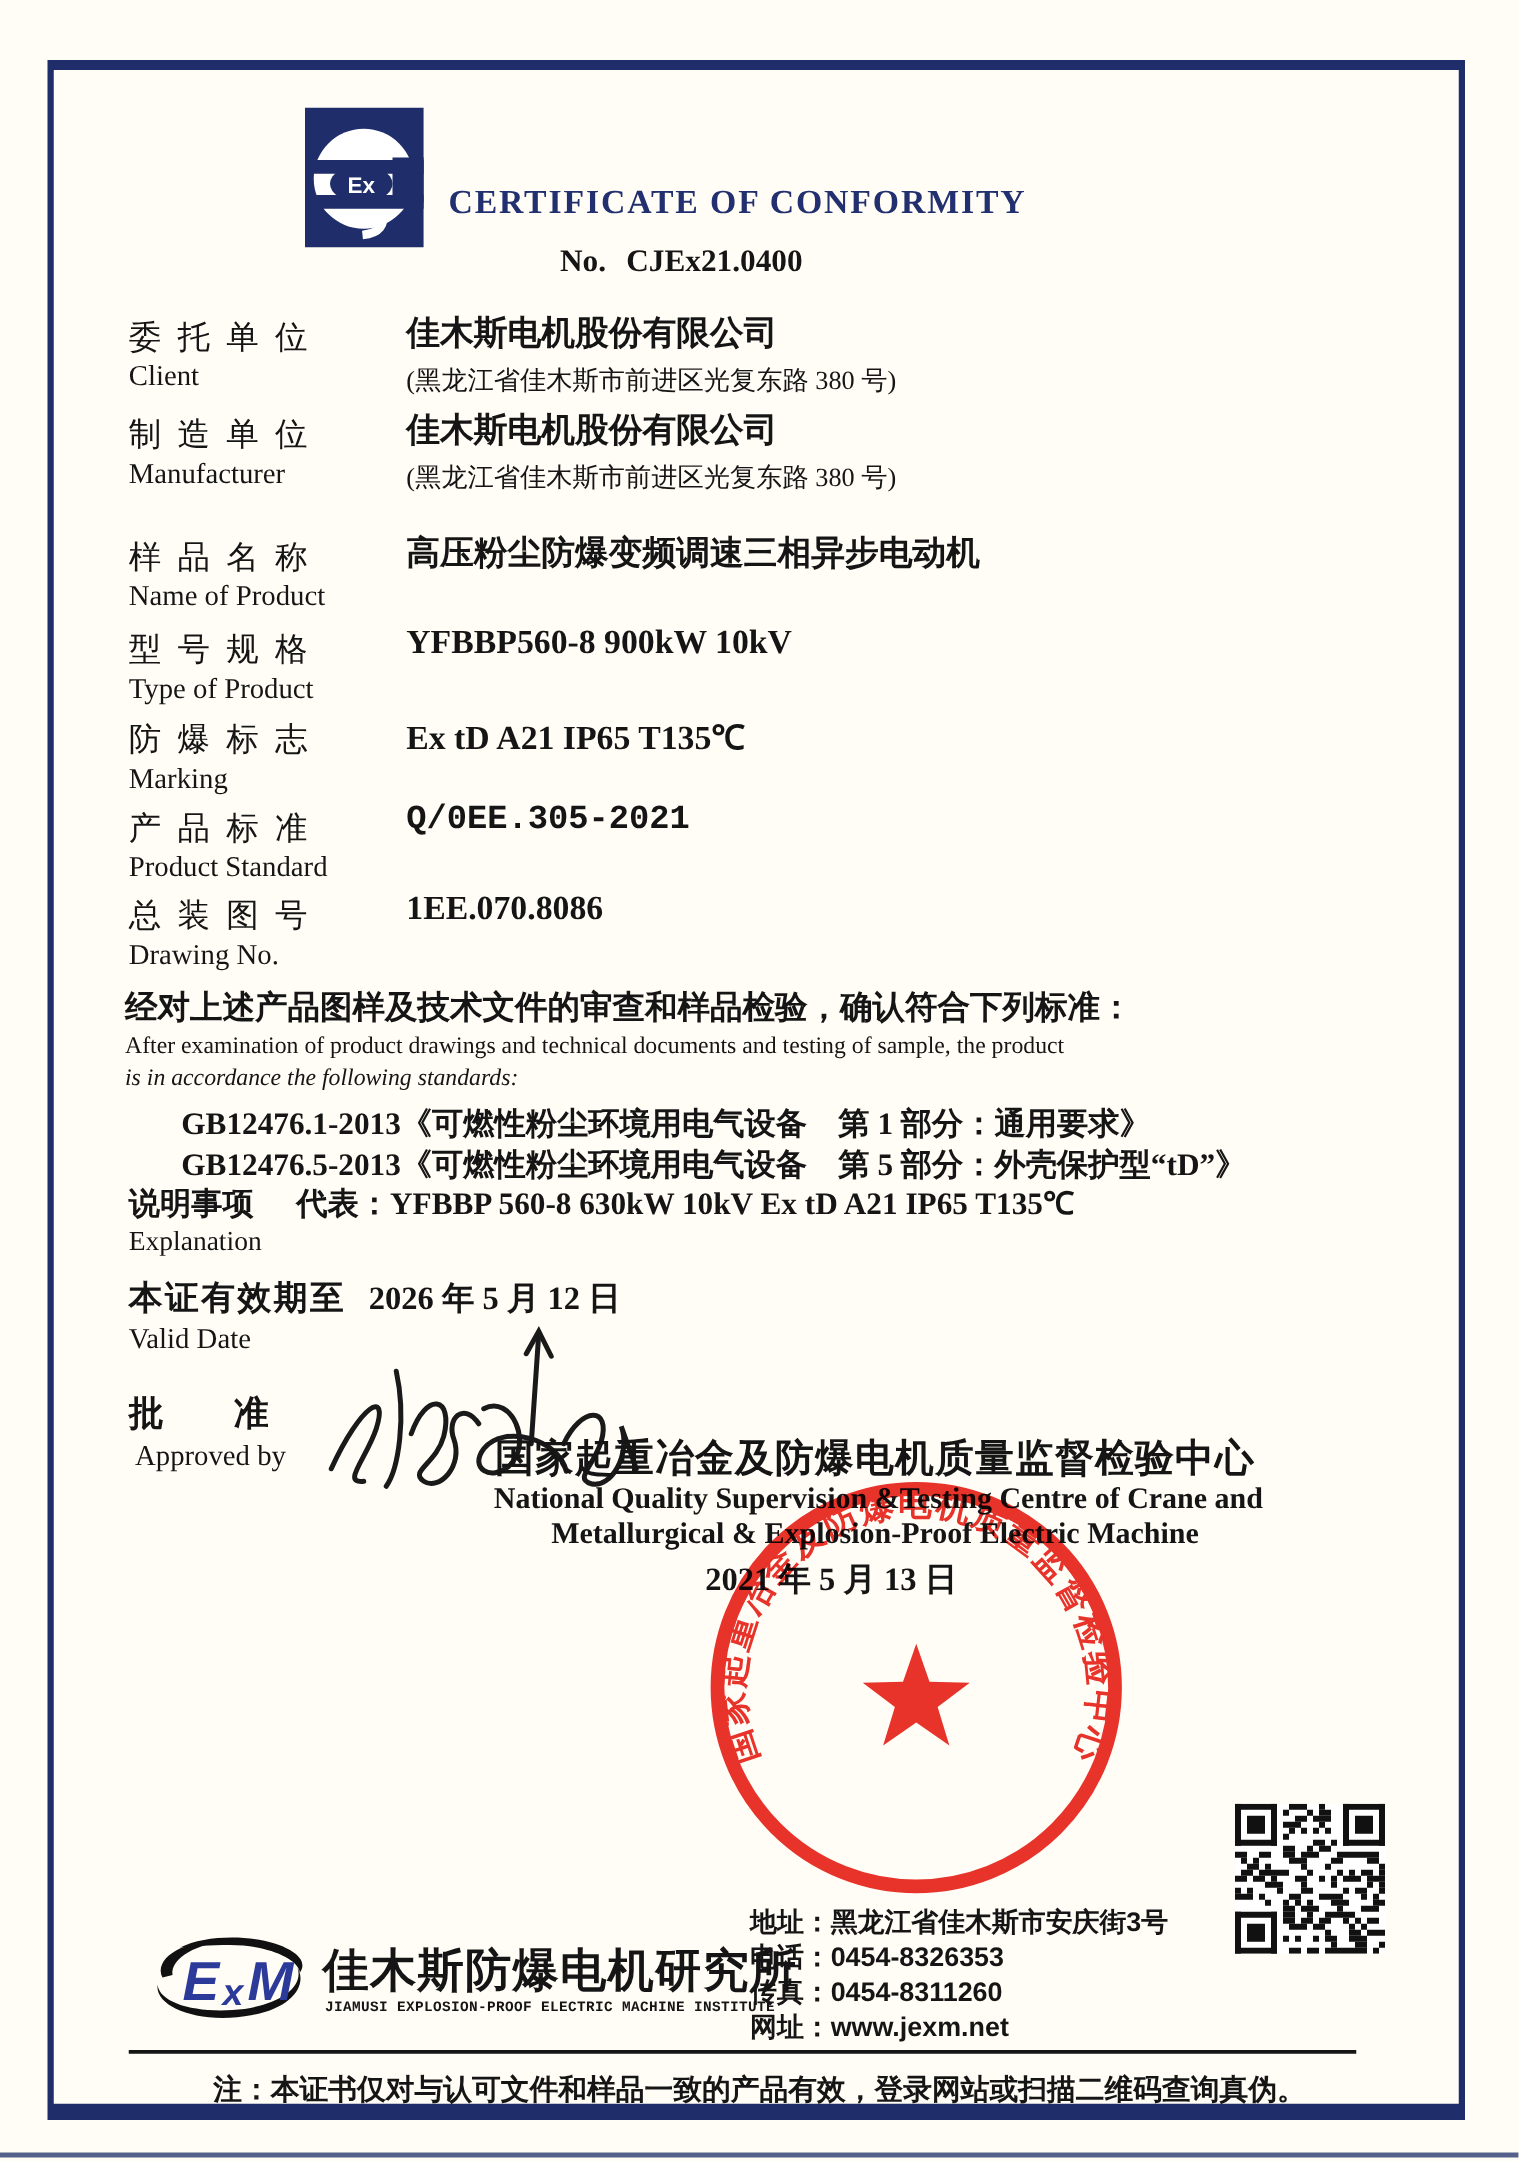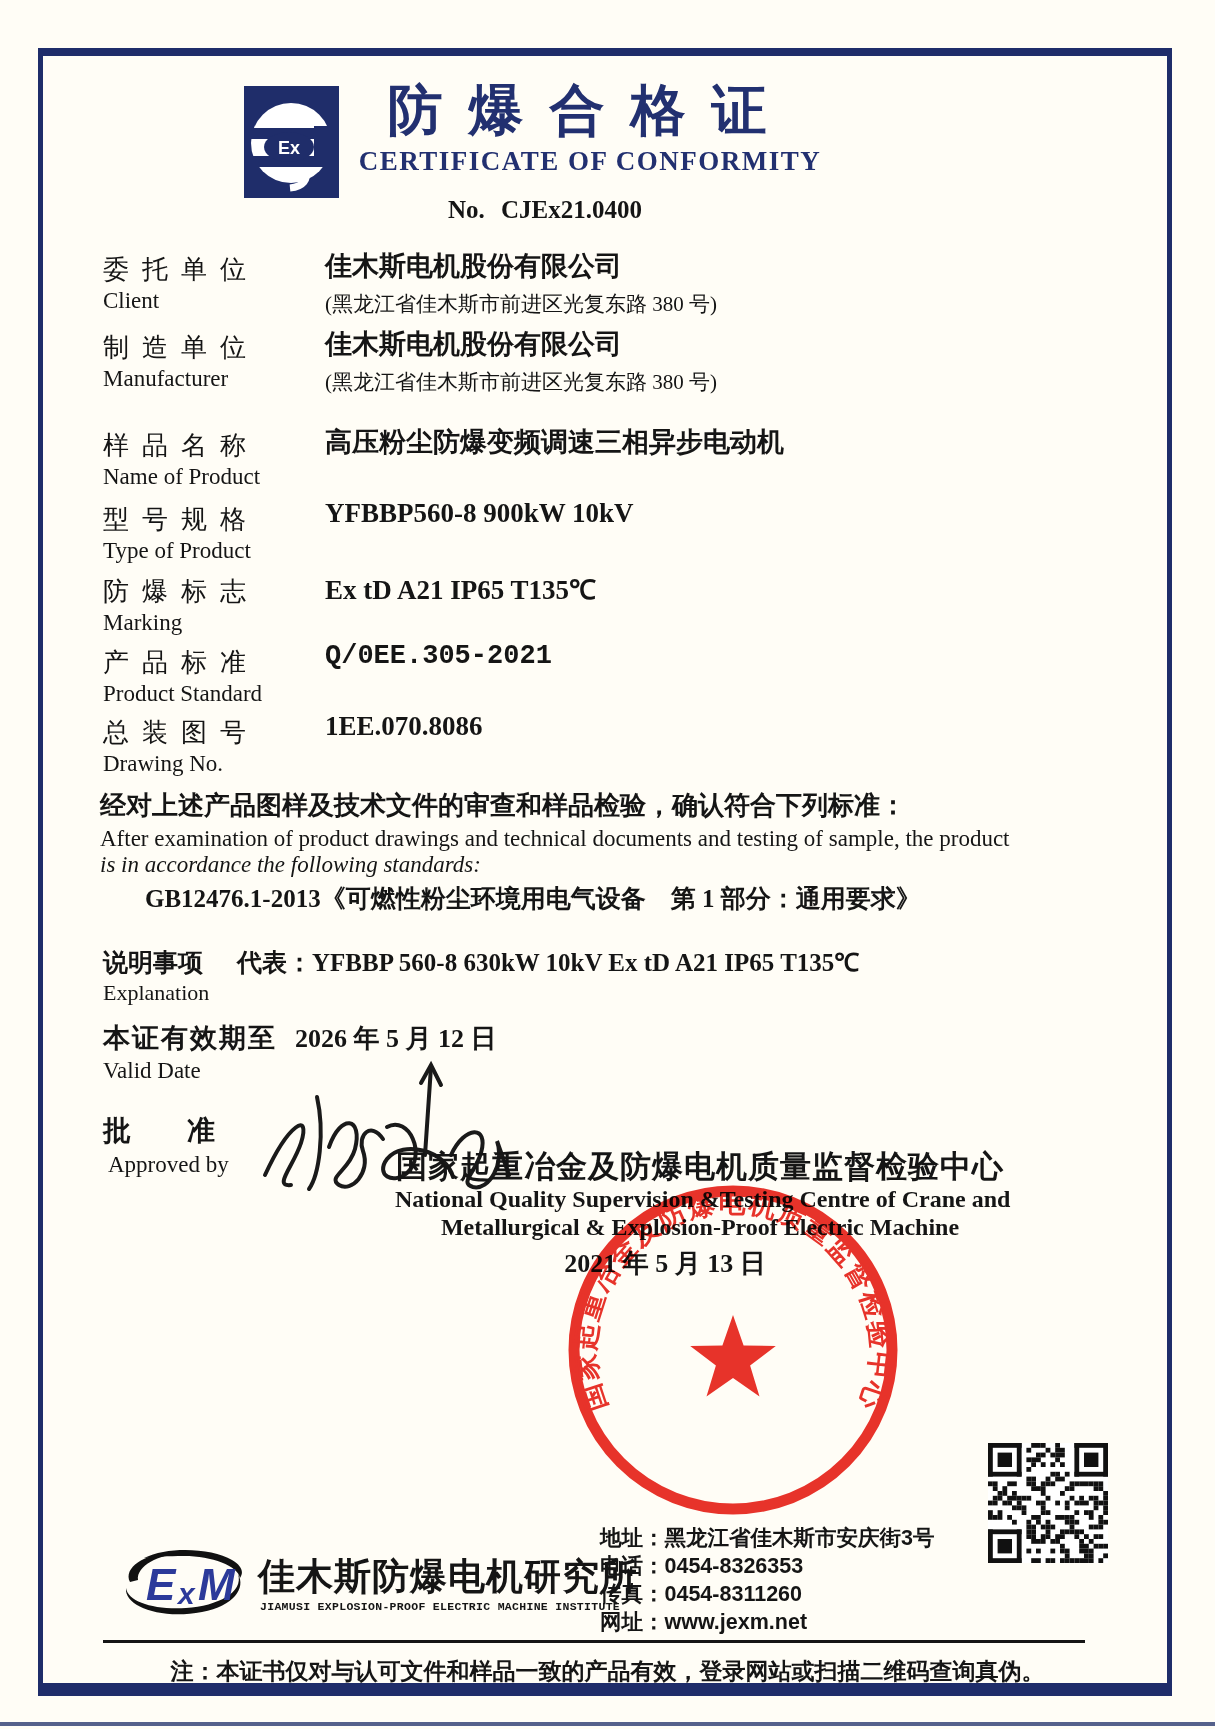--- a/index.html
+++ b/index.html
@@ -10,21 +10,21 @@
          border-width:8px 5px 13px 5px;background:transparent;}
   .navy{color:#223070;}
   .title-cn{font-size:55px;font-weight:700;letter-spacing:26px;text-align:center;}
   .title-en{font-size:27px;font-weight:700;letter-spacing:1.5px;text-align:center;}
   .certno{font-size:25px;text-align:center;word-spacing:10px;font-weight:600;}
   .cn-label{font-size:26px;letter-spacing:13px;font-weight:500;white-space:nowrap;}
   .en-label{font-size:23px;white-space:nowrap;}
   .val{font-size:27px;font-weight:700;white-space:nowrap;}
   .sub{font-size:21px;font-weight:500;white-space:nowrap;}
   .stmt-cn{font-size:26px;font-weight:600;white-space:nowrap;}
-  .stmt-en{font-size:23px;white-space:nowrap;}
+  .stmt-en{font-size:19px;white-space:nowrap;}
   .std{font-size:25px;font-weight:600;white-space:nowrap;}
   .centre{text-align:center;white-space:nowrap;font-weight:700;}
   .hei{font-family:Liberation Mono, monospace;}
   .contact-line{font-family:"Liberation Sans",sans-serif;font-size:21.5px;font-weight:700;white-space:nowrap;}
   .note{font-family:"Liberation Sans",sans-serif;font-size:23px;font-weight:700;text-align:center;width:100%;}
   .sep{background:#151515;}
   svg text{font-family:"Liberation Sans",sans-serif;}
 </style>
 </head>
 <body>
@@ -39,21 +39,20 @@
       <circle cx="47" cy="57" r="40" fill="#ffffff"></circle>
       <rect x="70" y="40" width="25" height="36" fill="#1f2d6a"></rect>
       <rect x="0" y="42" width="95" height="11" fill="#1f2d6a"></rect>
       <rect x="0" y="70" width="95" height="11" fill="#1f2d6a"></rect>
       <ellipse cx="45" cy="61" rx="25" ry="15" fill="#1f2d6a"></ellipse>
       <path d="M62,82 q4,18 -16,20" stroke="#ffffff" stroke-width="7" fill="none"></path>
       <text x="45" y="68" text-anchor="middle" font-size="18" font-weight="bold" fill="#ffffff">Ex</text>
     </svg>
   </div>
 
-  <div class="abs title-cn navy" style="left:310px;top:74px;width:560px;">防爆合格证</div>
   <div class="abs title-en navy" style="left:310px;top:146px;width:560px;">CERTIFICATE OF CONFORMITY</div>
   <div class="abs certno" style="left:270px;top:196px;width:550px;">No.  CJEx21.0400</div>
 
   <div>
     <div class="abs cn-label" style="left:103px;top:252px;">委托单位</div>
     <div class="abs en-label" style="left:103px;top:288px;">Client</div>
     <div class="abs val" style="left:325px;top:248px;">佳木斯电机股份有限公司</div>
     <div class="abs sub" style="left:325px;top:290px;">(黑龙江省佳木斯市前进区光复东路 380 号)</div>
   </div>
 
@@ -92,20 +91,21 @@
     <div class="abs cn-label" style="left:103px;top:715px;">总装图号</div>
     <div class="abs en-label" style="left:103px;top:751px;">Drawing No.</div>
     <div class="abs val" style="left:325px;top:711px;">1EE.070.8086</div>
   </div>
 
   <div class="abs stmt-cn" style="left:100px;top:788px;">经对上述产品图样及技术文件的审查和样品检验，确认符合下列标准：</div>
   <div class="abs stmt-en" style="left:100px;top:826px;">After examination of product drawings and technical documents and testing of sample, the product</div>
   <div class="abs stmt-en" style="left:100px;top:852px;font-style:italic;">is in accordance the following standards:</div>
 
   <div class="abs std" style="left:145px;top:882px;">GB12476.1-2013《可燃性粉尘环境用电气设备　第 1 部分：通用要求》</div>
+  <div class="abs std" style="left:145px;top:915px;">GB12476.5-2013《可燃性粉尘环境用电气设备　第 5 部分：外壳保护型“tD”》</div>
 
   <div class="abs" style="left:103px;top:946px;font-size:25px;font-weight:600;">说明事项</div>
   <div class="abs" style="left:237px;top:944px;font-size:25px;font-weight:700;white-space:nowrap;">代表：YFBBP 560-8   630kW   10kV     Ex tD A21 IP65 T135℃</div>
   <div class="abs en-label" style="left:103px;top:980px;font-size:22px;">Explanation</div>
 
   <div class="abs" style="left:103px;top:1020px;font-size:27px;font-weight:600;letter-spacing:2px;">本证有效期至</div>
   <div class="abs" style="left:295px;top:1021px;font-size:26px;font-weight:600;">2026 年 5 月 12 日</div>
   <div class="abs en-label" style="left:103px;top:1058px;">Valid Date</div>
 
   <div class="abs" style="left:103px;top:1112px;font-size:28px;font-weight:600;">批　　准</div>

